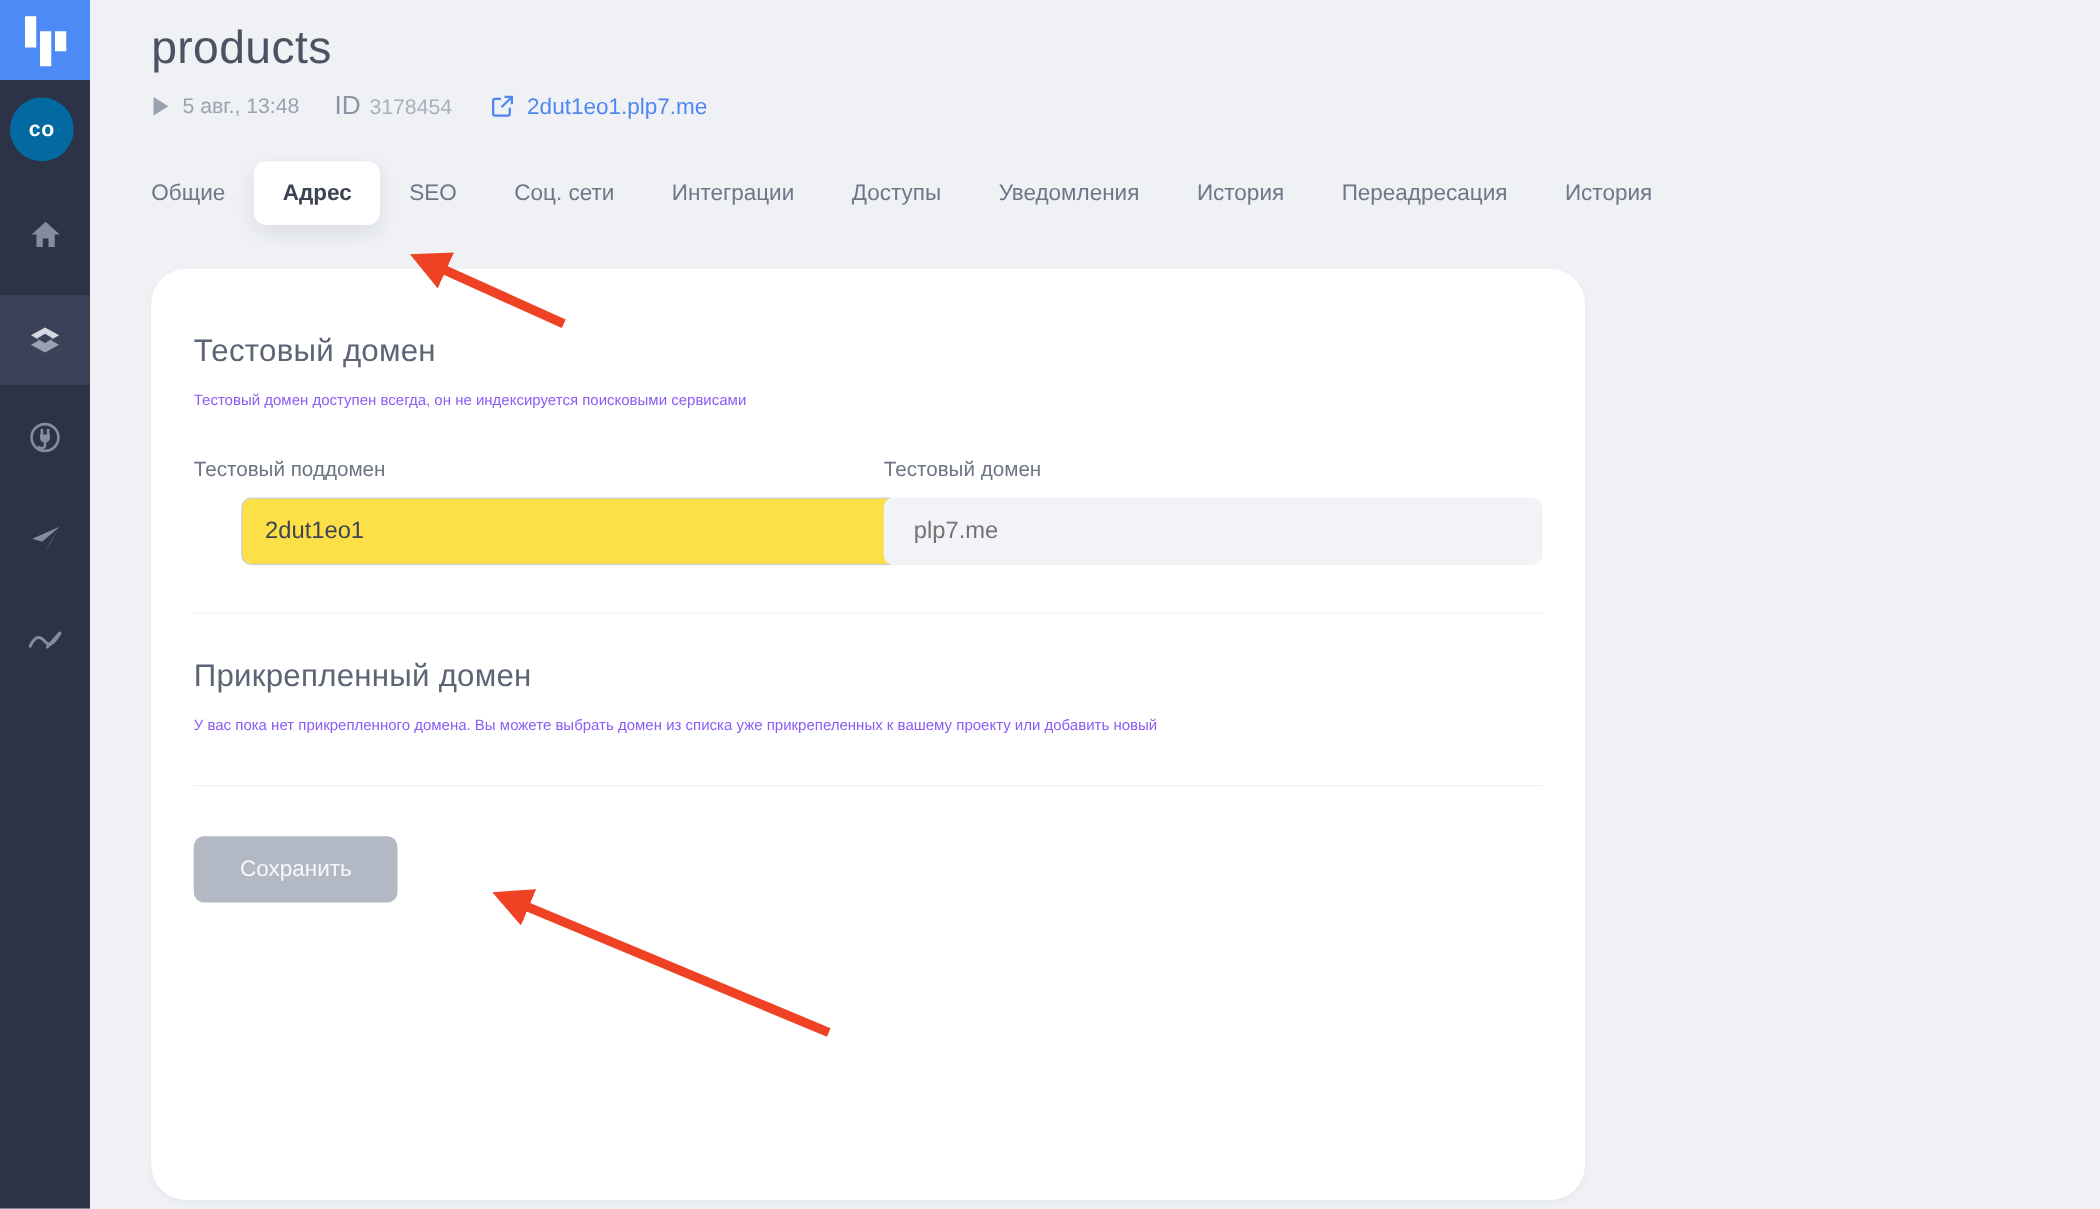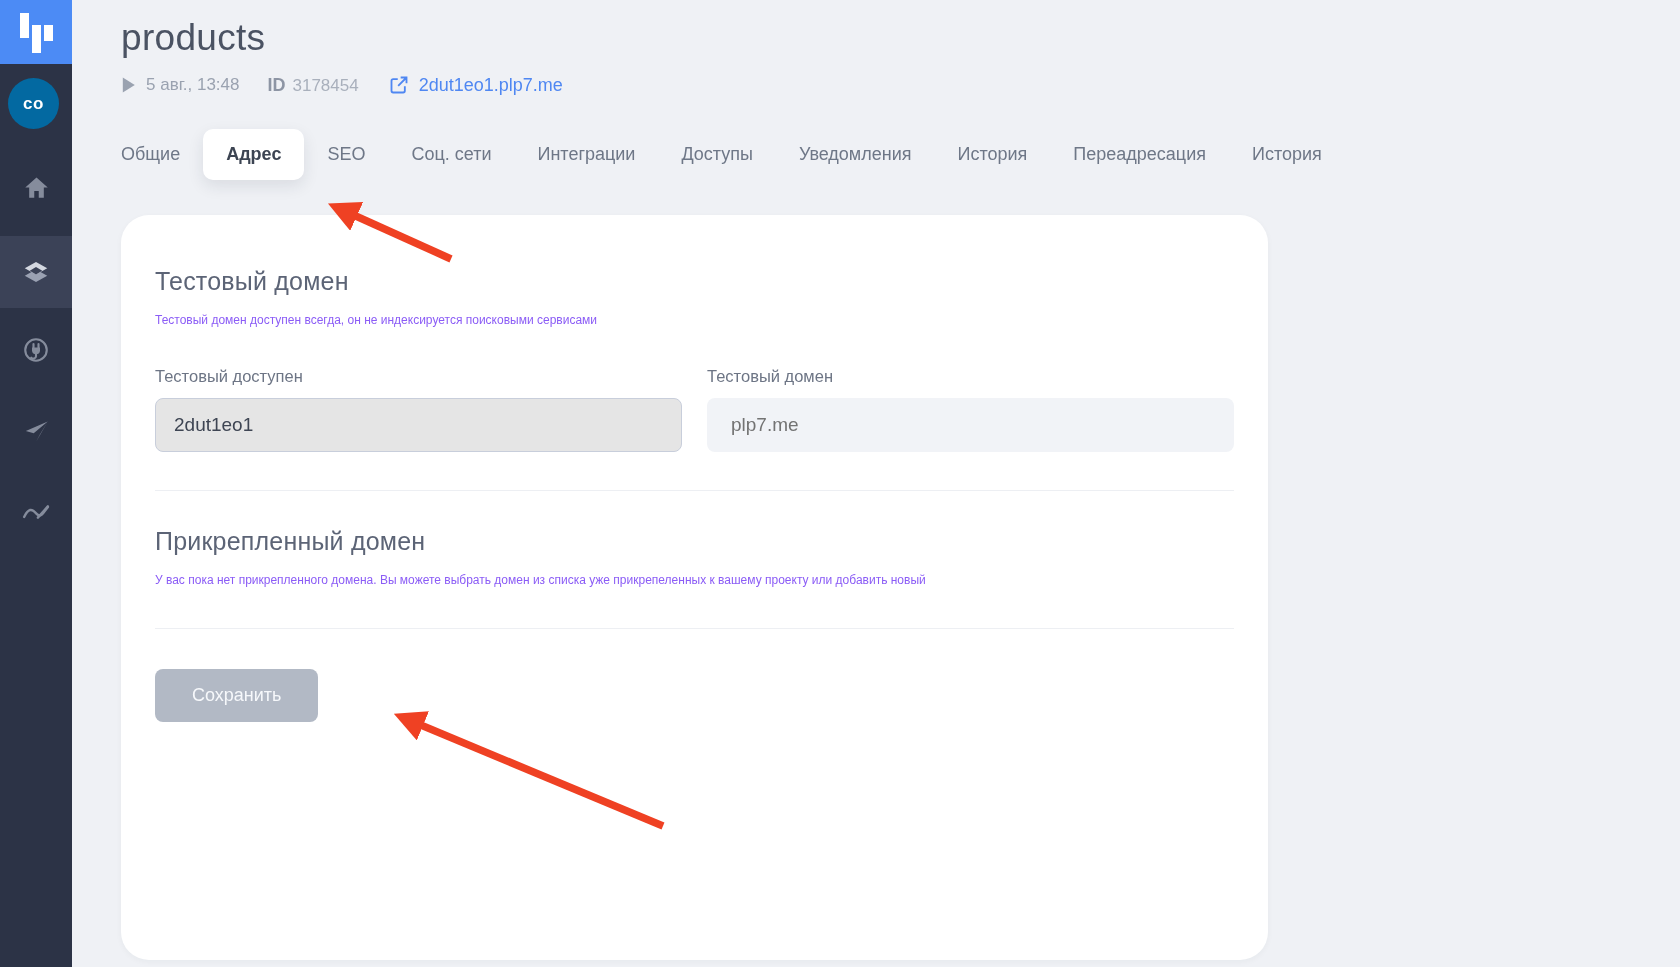--- a/index.html
+++ b/index.html
@@ -38,21 +38,21 @@
 
   
   .main { position:absolute; left:72px; top:0; width:1608px; height:913px; }
   .content { padding-left:49px; padding-top:17px; }
 
   .page-title { font-size:37px; font-weight:500; color:#4b5363; letter-spacing:.3px; }
 
   .meta-row { display:flex; align-items:center; margin-top:14px; height:24px; }
   .meta-date { display:flex; align-items:center; gap:10px; color:#9aa2b0; font-size:17px; }
   .meta-id { display:flex; align-items:baseline; gap:7px; margin-left:28px; }
-  .meta-id .id-label { color:#8d95a4; font-weight:bold; font-size:18px; }
+  .meta-id .id-label { color:#8d95a4; font-weight:normal; font-size:21px; }
   .meta-id .id-value { color:#a9b0bc; font-size:17px; }
   .meta-link { display:flex; align-items:center; gap:10px; margin-left:30px; cursor:pointer; }
   .meta-link .link-text { color:#4f87f2; font-size:18px; font-weight:500; }
 
   
   .tabs { display:flex; margin-top:32px; margin-left:-23px; align-items:center; }
   .tab {
     padding:15px 23px; font-size:18px; color:#6e7787; white-space:nowrap;
     cursor:pointer; border-radius:10px;
   }
@@ -69,21 +69,21 @@
   }
   .section-title { font-size:25px; font-weight:500; color:#5c6476; letter-spacing:.2px; }
   .section-desc { font-size:12px; color:#8b5cf6; margin-top:16px; line-height:1.45; max-width:1065px; }
 
   .fields-row { display:flex; gap:25px; margin-top:38px; }
   .field-col { flex:1; }
   .field-label { font-size:16.5px; color:#6d7585; margin-bottom:12px; }
   .text-input {
     width:100%; height:54px; border:1px solid #c8cedb; border-radius:8px;
     padding:0 18px; font-size:19px; font-weight:500; color:#3e4553;
-    font-family:"Liberation Sans", sans-serif; outline:none; background:#e5e5e5;
+    font-family:"Liberation Sans", sans-serif; outline:none; background:#fde047;margin-left:38px;
   }
   .readonly-field {
     width:100%; height:54px; background:#f1f3f7; border-radius:8px;
     display:flex; align-items:center; padding:0 24px;
     font-size:19px; font-weight:500; color:#737373;
   }
 
   .divider { height:1px; background:#edeff3; margin-top:38px; }
 
   .section2-title { margin-top:36px; }
@@ -195,21 +195,21 @@
       <div class="tab">История</div>
     </nav>
 
     <section class="card">
 
       <h2 class="section-title">Тестовый домен</h2>
       <p class="section-desc">Тестовый домен доступен всегда, он не индексируется поисковыми сервисами</p>
 
       <div class="fields-row">
         <div class="field-col">
-          <div class="field-label">Тестовый доступен</div>
+          <div class="field-label">Тестовый поддомен</div>
           <input class="text-input" type="text" value="2dut1eo1" style="">
         </div>
         <div class="field-col">
           <div class="field-label">Тестовый домен</div>
           <div class="readonly-field">plp7.me</div>
         </div>
       </div>
 
       <div class="divider"></div>
 

